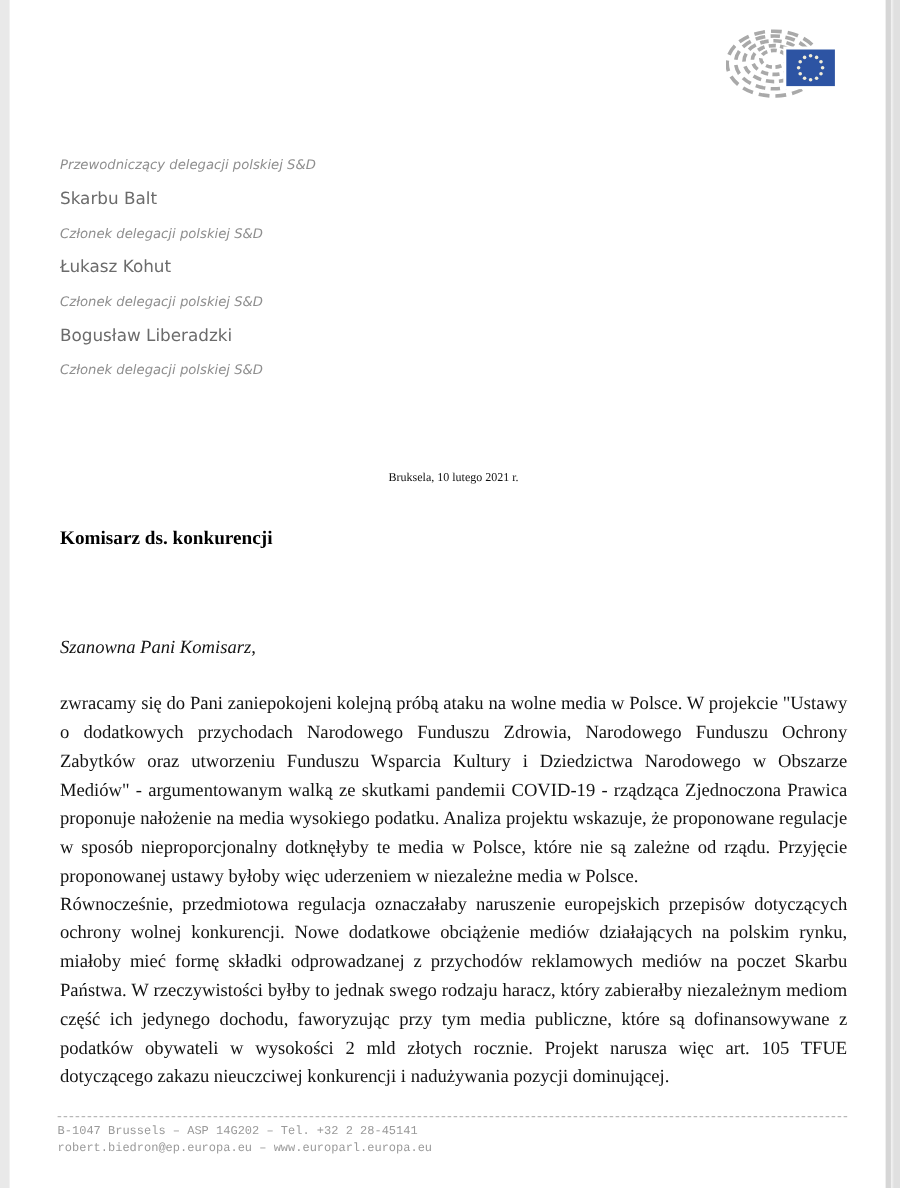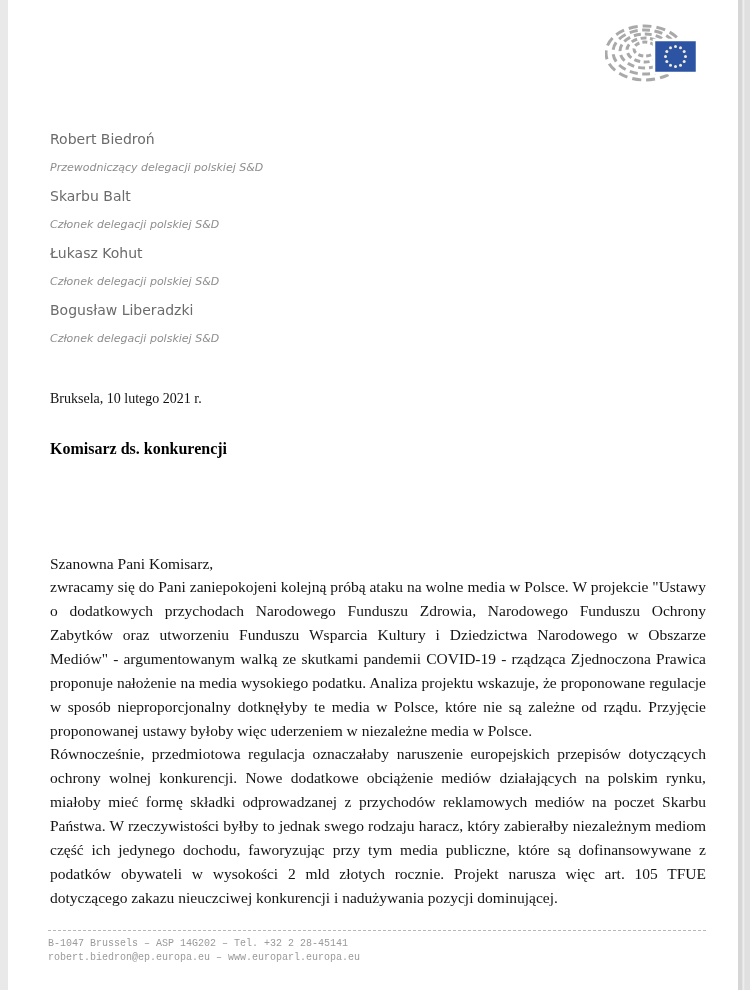--- a/index.html
+++ b/index.html
@@ -29,32 +29,32 @@
   }
   .sender-title {
     font-family: "DejaVu Sans", "Liberation Sans", sans-serif;
     font-size: 11px; line-height: 13px; color: #8e8e8e;
     margin: 0 0 14px 0;
     font-style: italic;
   }
 
   .date-line {
     position: absolute; left: 50px; right: 44px; top: 390px;
-    text-align: left;
-    font-size: 14px; line-height: 18px; color: #111111;
+    text-align: center;
+    font-size: 10px; line-height: 18px; color: #111111;
   }
 
   .recipient {
     position: absolute; left: 50px; top: 437px;
     font-weight: bold; font-size: 16px; line-height: 24px; color: #000000;
   }
 
   .salutation {
     position: absolute; left: 50px; top: 531px;
-    font-size: 15.5px; line-height: 18px; color: #131313; margin-top: 24px;
+    font-style: italic; font-size: 15.5px; line-height: 18px; color: #131313;
   }
 
   .para {
     position: absolute; left: 50px; width: 656px; margin: 0;
     text-align: justify;
     font-size: 15.5px; line-height: 24px; color: #131313;
   }
   .p1 { top: 575px; }
   .p2 { top: 742px; }
 
@@ -91,21 +91,20 @@
     <circle cx="65.5" cy="42.16" r="1.5"></circle>
     <circle cx="61.84" cy="38.5" r="1.5"></circle>
     <circle cx="60.5" cy="33.5" r="1.5"></circle>
     <circle cx="61.84" cy="28.5" r="1.5"></circle>
     <circle cx="65.5" cy="24.84" r="1.5"></circle>
   </g>
 </svg>
 
 <div class="senders">
   <div>
-    <div class="sender-name">Robert Biedroń</div>
     <div class="sender-title">Przewodniczący delegacji polskiej S&amp;D</div>
   </div>
   <div>
     <div class="sender-name">Skarbu Balt</div>
     <div class="sender-title">Członek delegacji polskiej S&amp;D</div>
   </div>
   <div>
     <div class="sender-name">Łukasz Kohut</div>
     <div class="sender-title">Członek delegacji polskiej S&amp;D</div>
   </div>

